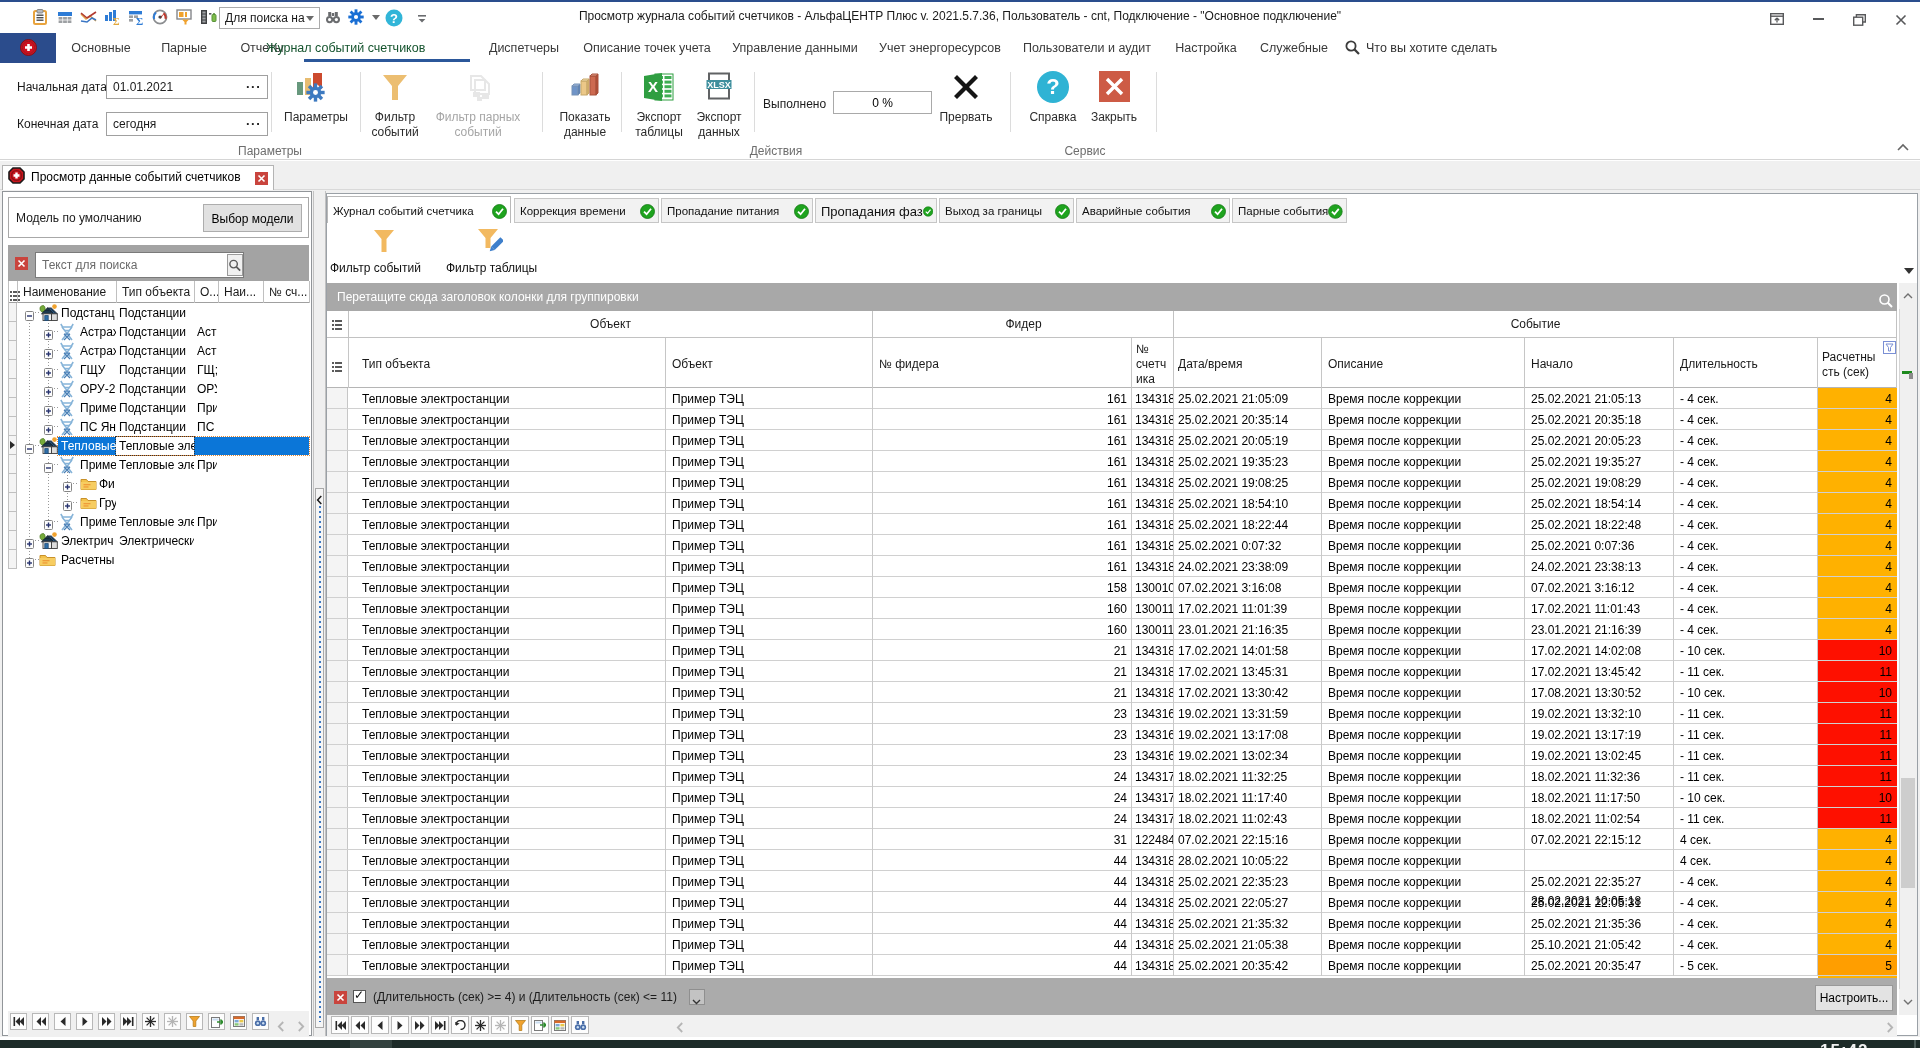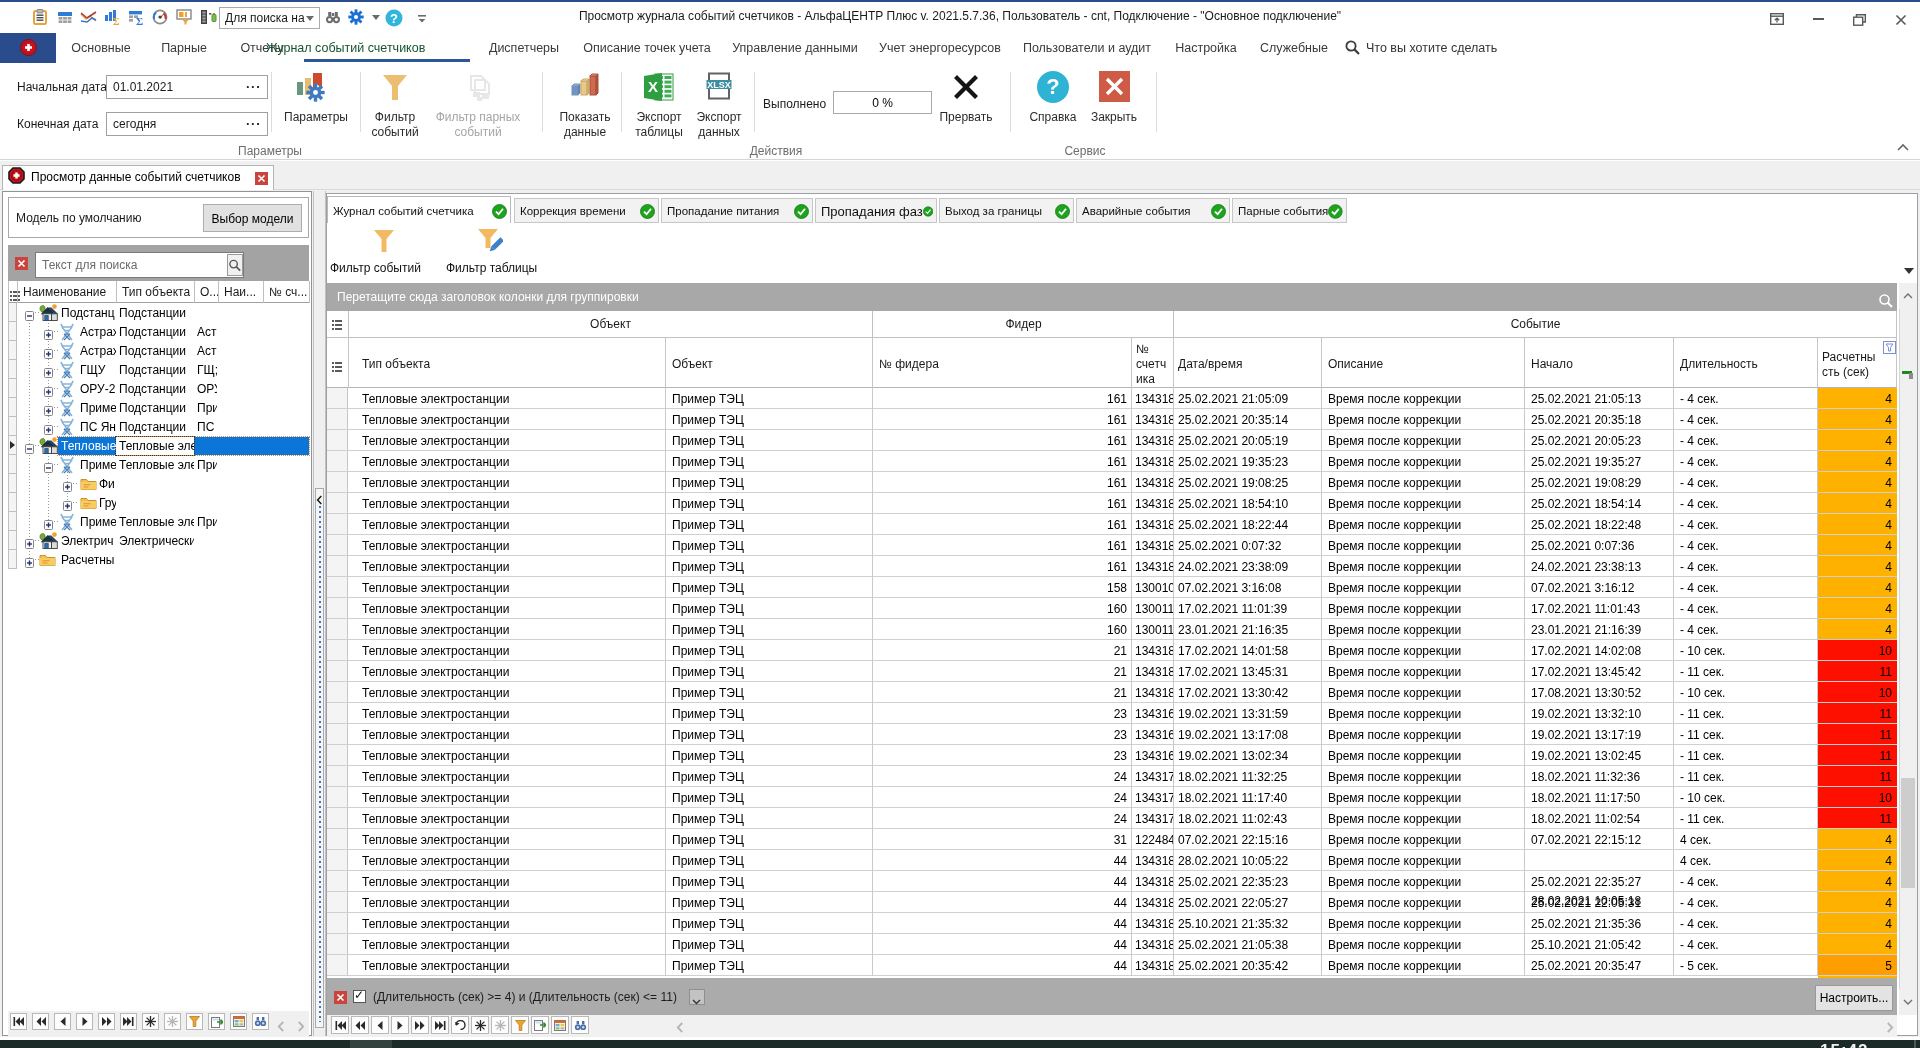--- a/index.html
+++ b/index.html
@@ -1320,21 +1320,21 @@
 <div class="ab" style="left:1321px;top:892px;width:1px;height:21px;background:#c9c9c9"></div>
 <div class="ab" style="left:1524px;top:892px;width:1px;height:21px;background:#c9c9c9"></div>
 <div class="ab" style="left:1673px;top:892px;width:1px;height:21px;background:#c9c9c9"></div>
 <div class="ab" style="left:1817px;top:892px;width:1px;height:21px;background:#c9c9c9"></div>
 <div class="ab" style="left:327px;top:913px;width:1570px;height:21px;border-bottom:1px solid #d0d0d0"></div>
 <div class="ab" style="left:327px;top:913px;width:21px;height:20px;background:#f4f4f4;border-right:1px solid #c6c6c6"></div>
 <div class="cell" style="left:362px;top:917px;width:300px">Тепловые электростанции</div>
 <div class="cell" style="left:672px;top:917px;width:190px">Пример ТЭЦ</div>
 <div class="cell" style="left:873px;top:917px;width:254px;text-align:right">44</div>
 <div class="cell" style="left:1135px;top:917px;width:39px">134318</div>
-<div class="cell" style="left:1178px;top:917px;width:144px">25.10.2021 21:35:32</div>
+<div class="cell" style="left:1178px;top:917px;width:144px">25.02.2021 21:35:32</div>
 <div class="cell" style="left:1328px;top:917px;width:197px">Время после коррекции</div>
 <div class="cell" style="left:1531px;top:917px;width:143px">25.02.2021 21:35:36</div>
 <div class="cell" style="left:1680px;top:917px;width:138px">- 4 сек.</div>
 <div class="ab" style="left:1818px;top:913px;width:79px;height:20px;background:#ffb100"></div>
 <div class="cell" style="left:1818px;top:917px;width:74px;text-align:right">4</div>
 <div class="ab" style="left:665px;top:913px;width:1px;height:21px;background:#c9c9c9"></div>
 <div class="ab" style="left:872px;top:913px;width:1px;height:21px;background:#c9c9c9"></div>
 <div class="ab" style="left:1131px;top:913px;width:1px;height:21px;background:#c9c9c9"></div>
 <div class="ab" style="left:1173px;top:913px;width:1px;height:21px;background:#c9c9c9"></div>
 <div class="ab" style="left:1321px;top:913px;width:1px;height:21px;background:#c9c9c9"></div>

